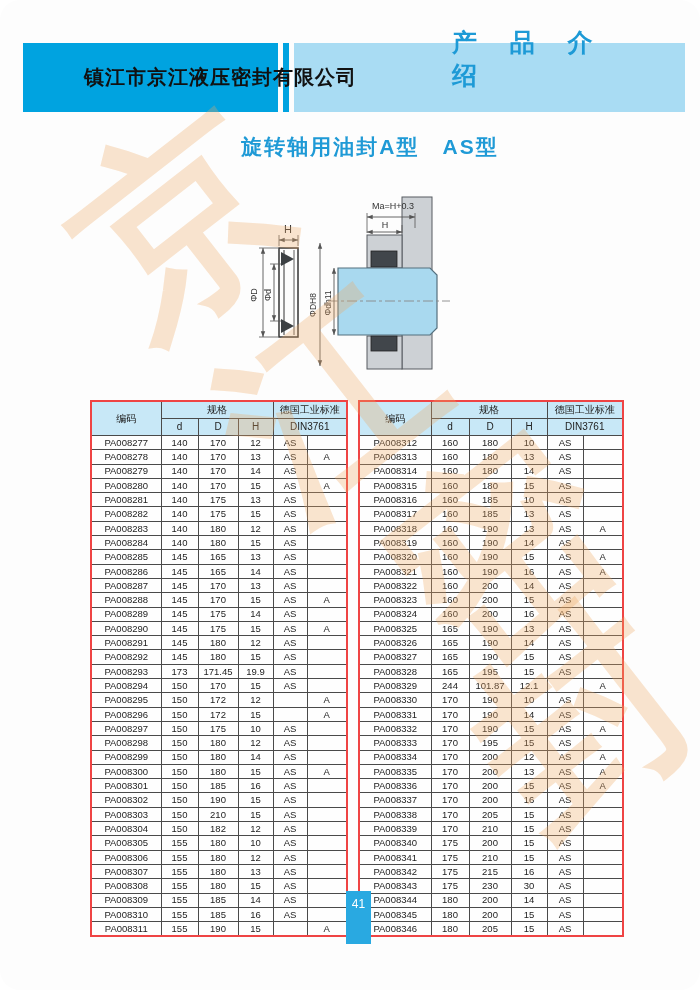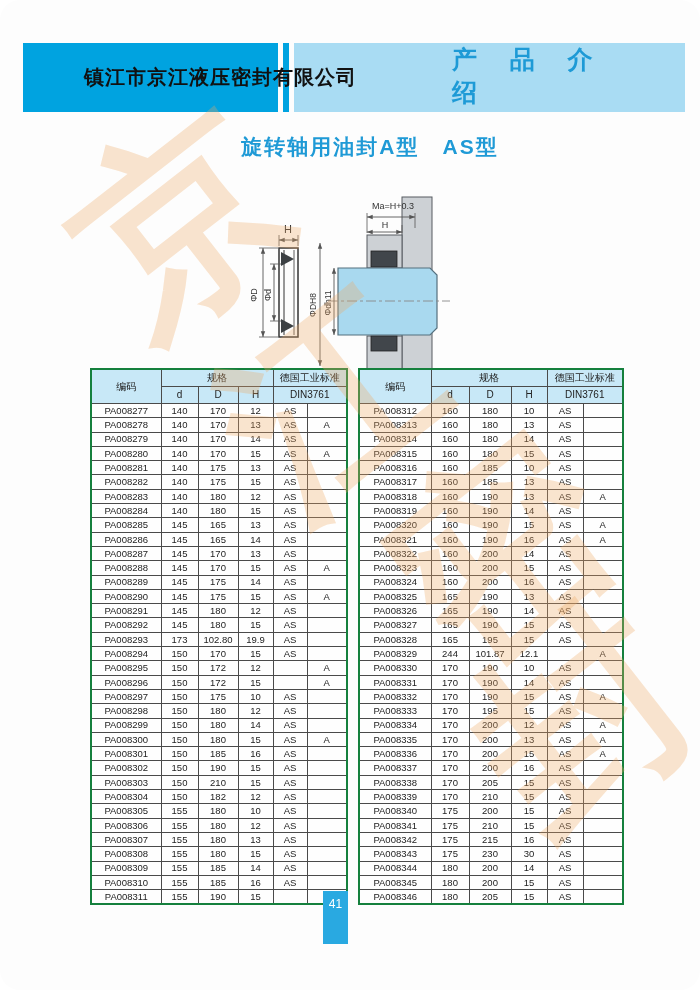--- a/index.html
+++ b/index.html
@@ -5,21 +5,21 @@
   html,body{margin:0;padding:0;}
   body{width:700px;height:990px;background:#ffffff;font-family:"Liberation Sans","DejaVu Sans",sans-serif;}
   .page{position:relative;width:700px;height:990px;background:#fdfdfd;overflow:hidden;border-radius:20px;}
 
   
   .bar-dark{position:absolute;left:23px;top:43px;width:255px;height:69px;background:#00a3e0;}
   .bar-strip{position:absolute;left:283px;top:43px;width:6px;height:69px;background:#00a3e0;}
   .bar-light{position:absolute;left:294px;top:43px;width:391px;height:69px;background:#a9dcf3;}
   .company-name{position:absolute;left:68px;top:43px;width:305px;height:69px;display:flex;align-items:center;justify-content:center;
     font-family:"DejaVu Serif","Liberation Serif",serif;font-weight:bold;font-size:20px;color:#111;letter-spacing:1px;z-index:4;}
-  .section-title{position:absolute;left:452px;top:43px;width:210px;height:66px;display:flex;align-items:center;justify-content:center;
+  .section-title{position:absolute;left:452px;top:26px;width:210px;height:66px;display:flex;align-items:center;justify-content:center;
     font-family:"DejaVu Serif","Liberation Serif",serif;font-weight:bold;font-size:25px;color:#1d9ad6;letter-spacing:12px;z-index:4;}
 
   .doc-title{position:absolute;left:0;top:133px;width:700px;text-align:center;font-weight:bold;font-size:21px;
     color:#1f9ad6;letter-spacing:2px;z-index:4;padding-left:20px;}
 
   
   .watermark{position:absolute;left:0;top:0;width:700px;height:990px;z-index:9;pointer-events:none;}
   .watermark span{position:absolute;font-weight:bold;font-size:205px;color:#efa963;opacity:0.30;transform:rotate(-38deg);
     font-family:"DejaVu Serif","Liberation Serif",serif;line-height:1;}
   .wm1{left:78px;top:118px;}
@@ -29,25 +29,25 @@
 
   .diagram{position:absolute;left:85px;top:183px;z-index:2;}
 
   
   .spec-table{position:absolute;top:368px;border-collapse:collapse;table-layout:fixed;z-index:3;background:transparent;
     font-size:9.5px;color:#222;}
   .spec-table.left{left:90px;width:256px;}
   .spec-table.right{left:358px;width:264px;}
   .spec-table th,.spec-table td{border:1px solid #4a4a4a;text-align:center;padding:0;line-height:1;
     overflow:hidden;white-space:nowrap;font-weight:normal;}
-  .spec-table{border:2px solid #15803d;}
+  .spec-table{border:2px solid #ef4444;margin-top:32px;}
   .spec-table thead th{background:#c8e8f7;height:16px;font-size:10px;}
   .spec-table tbody td{height:13.3px;background:rgba(255,255,255,0.55);}
 
-  .page-number{position:absolute;left:323px;top:891px;width:25px;height:53px;background:#29a9e1;color:#fff;
+  .page-number{position:absolute;left:346px;top:891px;width:25px;height:53px;background:#29a9e1;color:#fff;
     font-size:12px;text-align:center;padding-top:6px;box-sizing:border-box;z-index:4;}
 
   svg text{font-family:"Liberation Sans","DejaVu Sans",sans-serif;fill:#333;}
 </style>
 </head>
 <body>
 
 <div class="page">
 
   <div class="bar-dark"></div>
@@ -261,21 +261,21 @@
           <td>PA008292</td>
           <td>145</td>
           <td>180</td>
           <td>15</td>
           <td>AS</td>
           <td></td>
         </tr>
         <tr>
           <td>PA008293</td>
           <td>173</td>
-          <td>102.80</td>
+          <td>171.45</td>
           <td>19.9</td>
           <td>AS</td>
           <td></td>
         </tr>
         <tr>
           <td>PA008294</td>
           <td>150</td>
           <td>170</td>
           <td>15</td>
           <td>AS</td>

